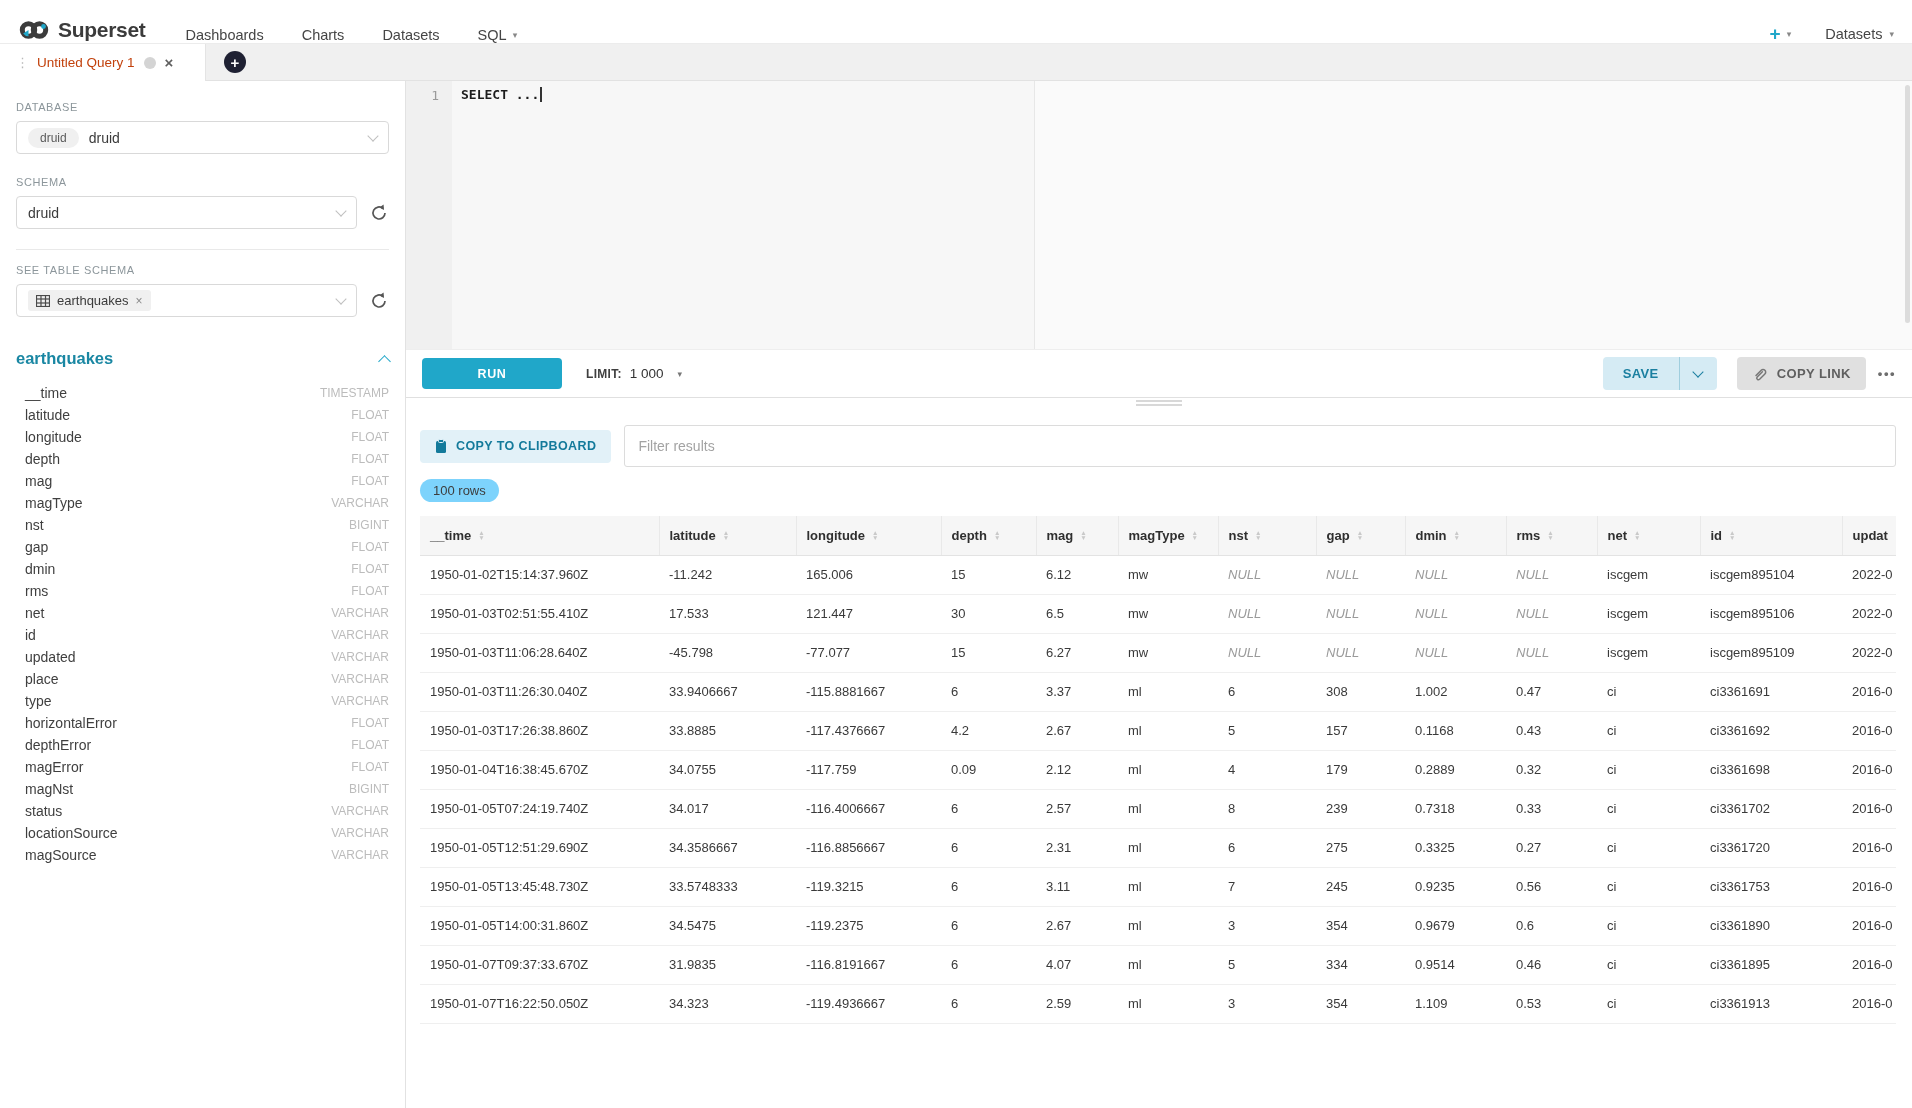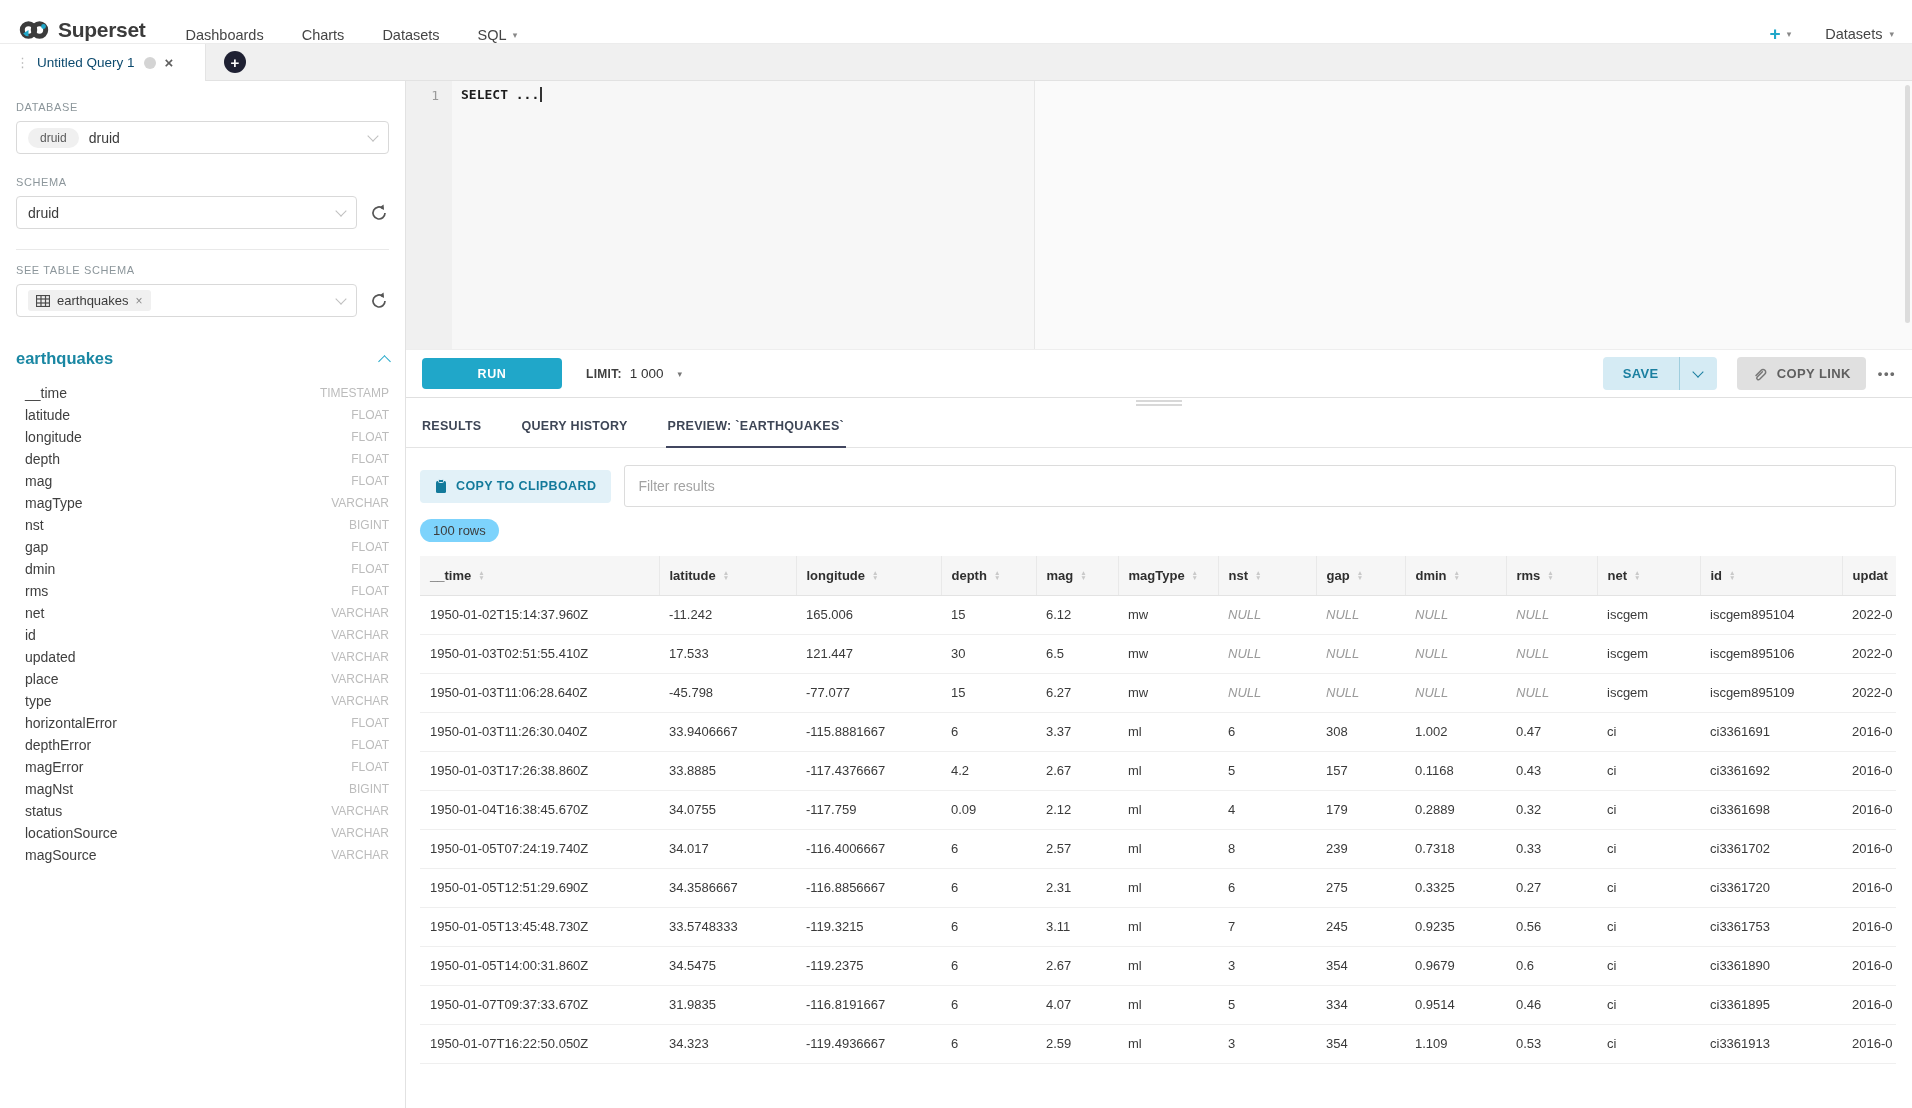--- a/index.html
+++ b/index.html
@@ -18,21 +18,21 @@
   .nav-plus { display:flex; align-items:center; gap:6px; cursor:pointer; }
   .nav-plus .plus { color:#20a7c9; font-size:19px; font-weight:bold; line-height:1; }
   .nav-settings { font-size:14.5px; color:#454545; display:flex; align-items:center; gap:7px; cursor:pointer; }
 
   
   .tabstrip { height:37px; background:#f0f0f0; border-bottom:1px solid #e2e2e2;
     display:flex; align-items:stretch; flex:0 0 auto; }
   .qtab { background:#fff; border-right:1px solid #e4e4e4; margin-bottom:-1px;
     display:flex; align-items:center; gap:9px; padding:0 18px 0 16px; min-width:206px; }
   .qtab-drag { color:#b9b9b9; font-size:13px; letter-spacing:-1px; }
-  .qtab-title { color:#0c4a6e; font-size:13.5px; }
+  .qtab-title { color:#c2410c; font-size:13.5px; }
   .qtab-dot { width:12px; height:12px; border-radius:50%; background:#d4d4d4; }
   .qtab-close { color:#5f5f5f; font-size:15px; font-weight:bold; line-height:1; cursor:pointer; }
   .newtab { width:22px; height:22px; border-radius:50%; background:#1f2133; color:#fff;
     display:flex; align-items:center; justify-content:center; font-size:15px; font-weight:bold;
     align-self:center; margin-left:18px; cursor:pointer; }
 
   
   .main { flex:1; display:flex; min-height:0; }
 
   
@@ -372,25 +372,20 @@
       </div>
 
       <div class="south">
         <div class="drag-row">
           <div class="drag-lines">
               <div></div>
               <div></div>
             </div>
         </div>
 
-        <div class="rtabs">
-          <span class="rtab">RESULTS</span>
-          <span class="rtab">QUERY HISTORY</span>
-          <span class="rtab active">PREVIEW: `EARTHQUAKES`</span>
-        </div>
 
         <div class="controls-row">
           <button class="copyclip-btn">
             <span style="display:inline-flex">
               <svg width="12" height="15" viewBox="0 0 12 15">
                 <rect x="1" y="2" width="10" height="12" rx="1.5" fill="#137a9b"></rect>
                 <rect x="3.5" y="0.5" width="5" height="3" rx="1" fill="#137a9b" stroke="#e2f1f8" stroke-width="1"></rect>
               </svg>
             </span>
             <span>COPY TO CLIPBOARD</span>

